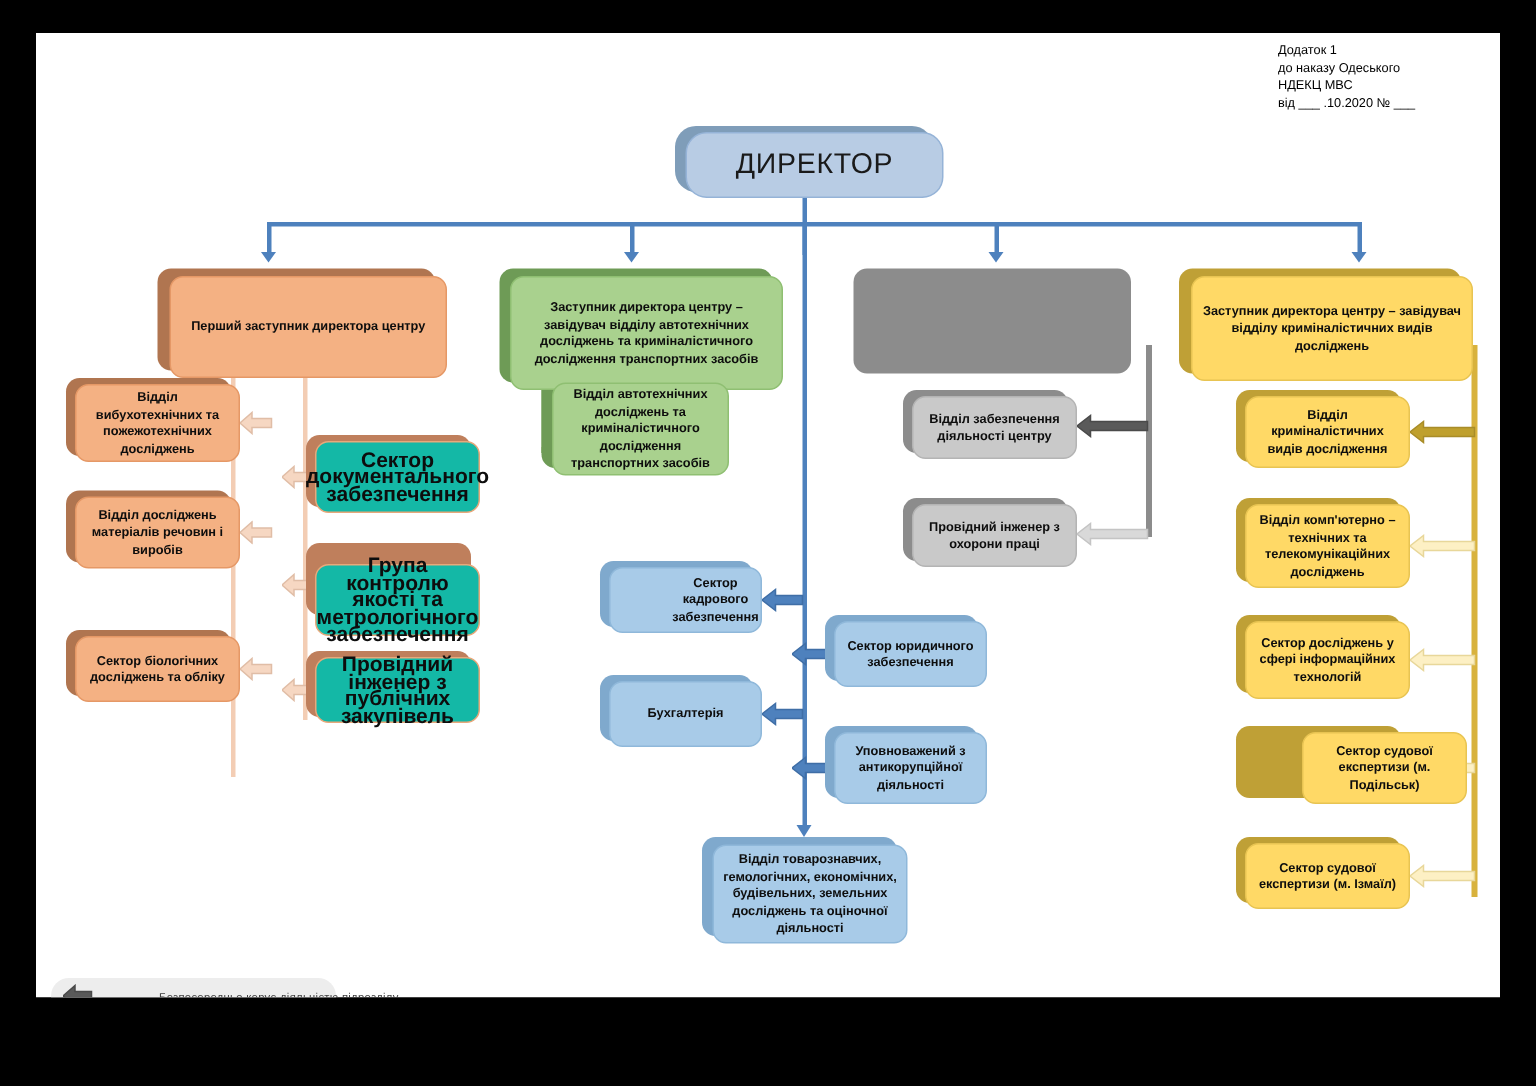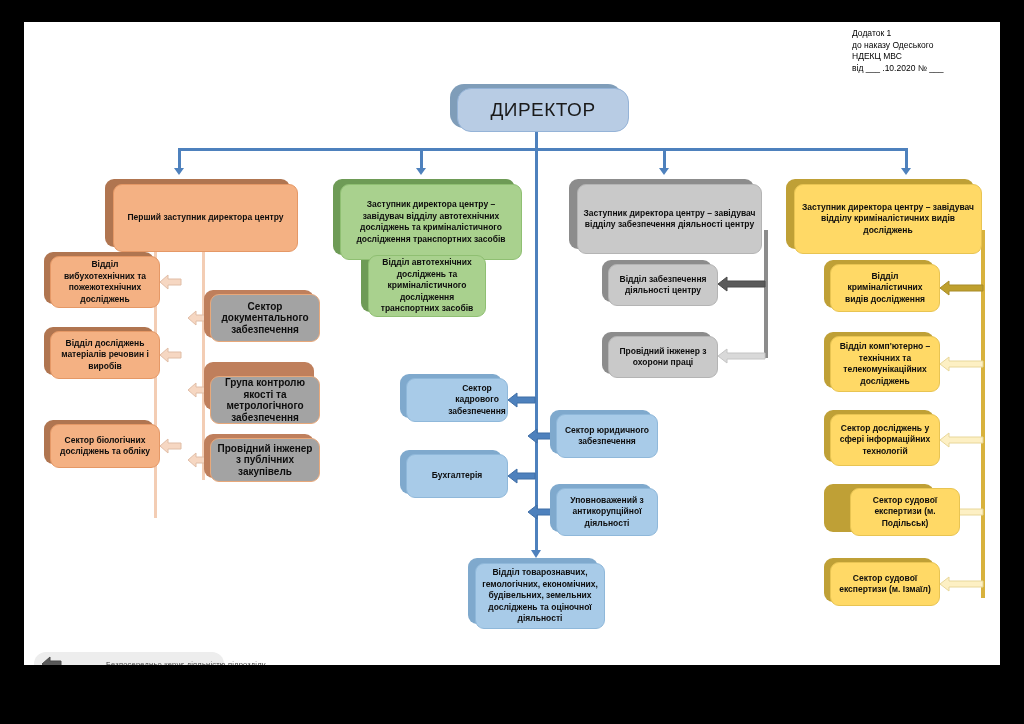--- a/index.html
+++ b/index.html
@@ -71,21 +71,21 @@
     font-size: 19px;
     color: #1a1a1a;
     letter-spacing: .5px;
     border-radius: 14px;
   }
   .p-director { background: #7f9db9; border-radius: 14px; }
 
   
   .n-orange  { background: #f4b183; border: 1px solid #e59866; font-size: 8.5px; }
   .p-orange  { background: #b07550; }
-  .n-orange-lite { background: #a3a3a3; border: 1px solid #e8a87a; font-size: 10px; }
+  .n-orange-lite { background: #14b8a6; border: 1px solid #e8a87a; font-size: 14px; }
   .p-orange-lite { background: #bf7f5c; }
 
   
   .n-green { background: #a9d18e; border: 1px solid #8fbf72; font-size: 8.5px; }
   .p-green { background: #6e9b56; }
 
   
   .n-grey { background: #c9c9c9; border: 1px solid #b4b4b4; font-size: 8.5px; }
   .p-grey { background: #8c8c8c; }
 
@@ -182,23 +182,20 @@
     <div class="node n-orange" style="left:89px; top:162px; width:185px; height:68px;">
       <span class="lbl">Перший заступник директора центру</span>
     </div>
 
     <div class="plate p-green" style="left:309px; top:157px; width:182px; height:76px;"></div>
     <div class="node n-green" style="left:316px; top:162px; width:182px; height:76px;">
       <span class="lbl">Заступник директора центру – завідувач відділу автотехнічних досліджень та криміналістичного дослідження транспортних засобів</span>
     </div>
 
     <div class="plate p-grey" style="left:545px; top:157px; width:185px; height:70px;"></div>
-    <div class="node n-grey" style="left:553px; top:162px; width:185px; height:70px;">
-      <span class="lbl">Заступник директора центру – завідувач відділу забезпечення діяльності центру</span>
-    </div>
 
     <div class="plate p-yellow" style="left:762px; top:157px; width:188px; height:70px;"></div>
     <div class="node n-yellow" style="left:770px; top:162px; width:188px; height:70px;">
       <span class="lbl">Заступник директора центру – завідувач відділу криміналістичних видів досліджень</span>
     </div>
 
     <div class="plate p-orange" style="left:20px; top:230px; width:110px; height:52px;"></div>
     <div class="node n-orange" style="left:26px; top:234px; width:110px; height:52px;">
       <span class="lbl">Відділ вибухотехнічних та пожежотехнічних досліджень</span>
     </div>
@@ -307,21 +304,21 @@
     <div class="node n-yellow" style="left:806px; top:392px; width:110px; height:52px;">
       <span class="lbl">Сектор досліджень у сфері інформаційних технологій</span>
     </div>
     <div class="blockarrow" style="left:916px; top:410px;">
       <svg width="44" height="16" viewBox="0 0 44 16">
           <path d="M0 8 L9 1 L9 5 L43 5 L43 11 L9 11 L9 15 Z" fill="#fdf0c4" stroke="#e8d79a" stroke-width="1"></path>
         </svg>
     </div>
 
     <div class="plate p-yellow" style="left:800px; top:462px; width:110px; height:48px;"></div>
-    <div class="node n-yellow" style="left:826px; top:466px; width:110px; height:48px;justify-content:flex-end;">
+    <div class="node n-yellow" style="left:844px; top:466px; width:110px; height:48px;justify-content:flex-end;">
       <span class="lbl">Сектор судової експертизи (м. Подільськ)</span>
     </div>
     <div class="blockarrow" style="left:916px; top:482px;">
       <svg width="44" height="16" viewBox="0 0 44 16">
           <path d="M0 8 L9 1 L9 5 L43 5 L43 11 L9 11 L9 15 Z" fill="#fdf0c4" stroke="#e8d79a" stroke-width="1"></path>
         </svg>
     </div>
 
     <div class="plate p-yellow" style="left:800px; top:536px; width:110px; height:44px;"></div>
     <div class="node n-yellow" style="left:806px; top:540px; width:110px; height:44px;">

